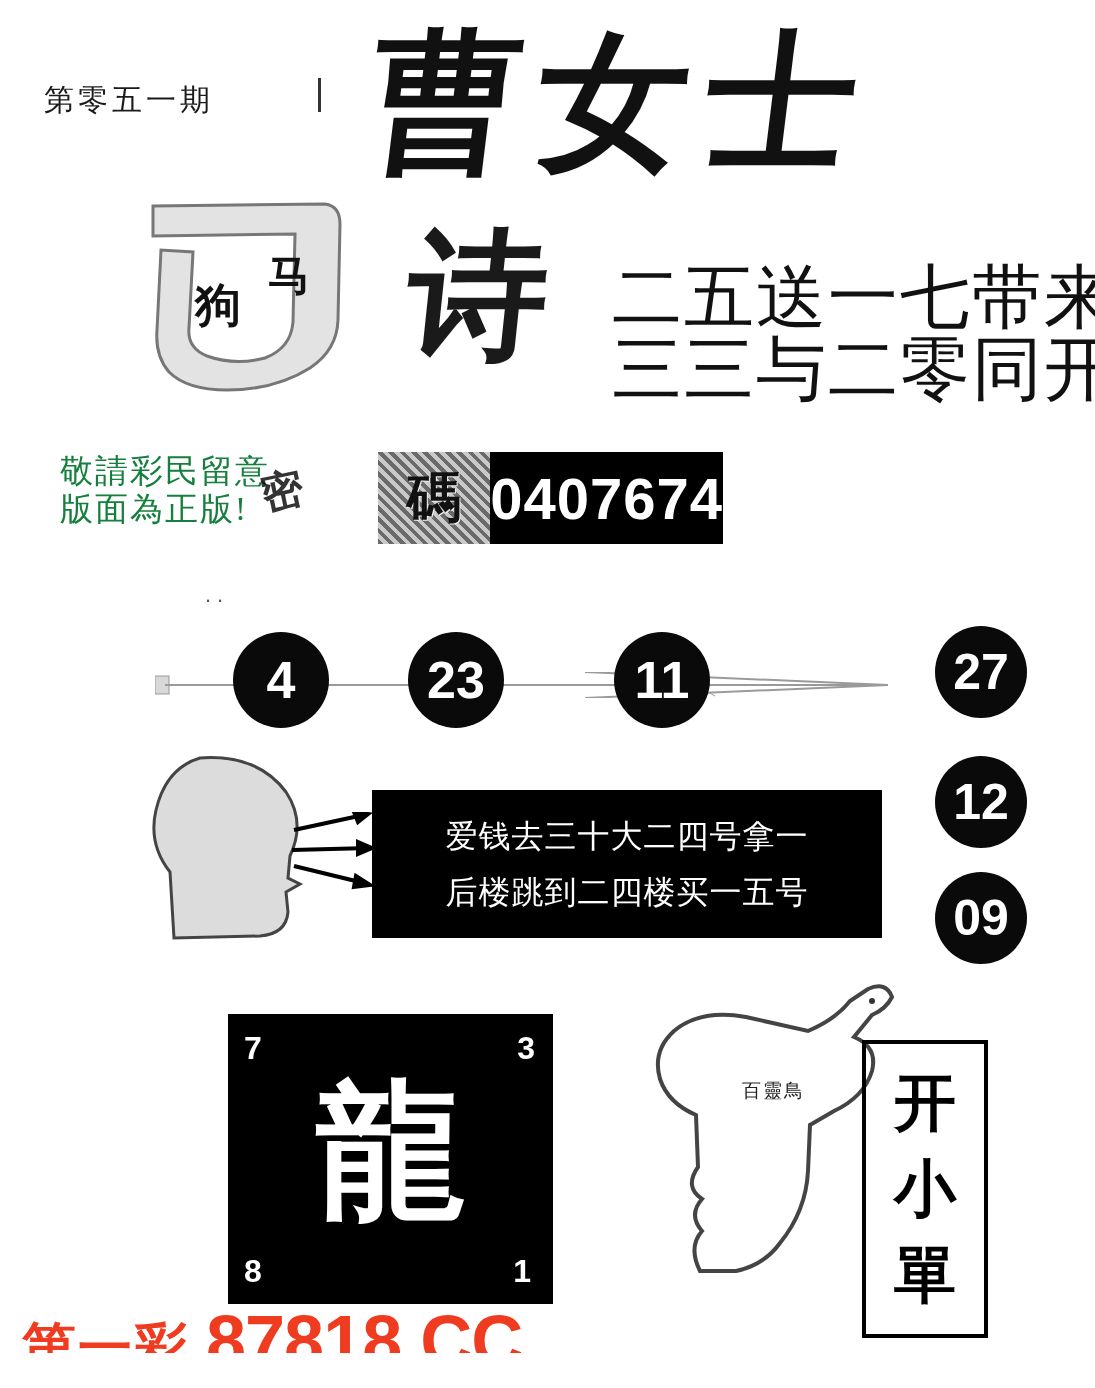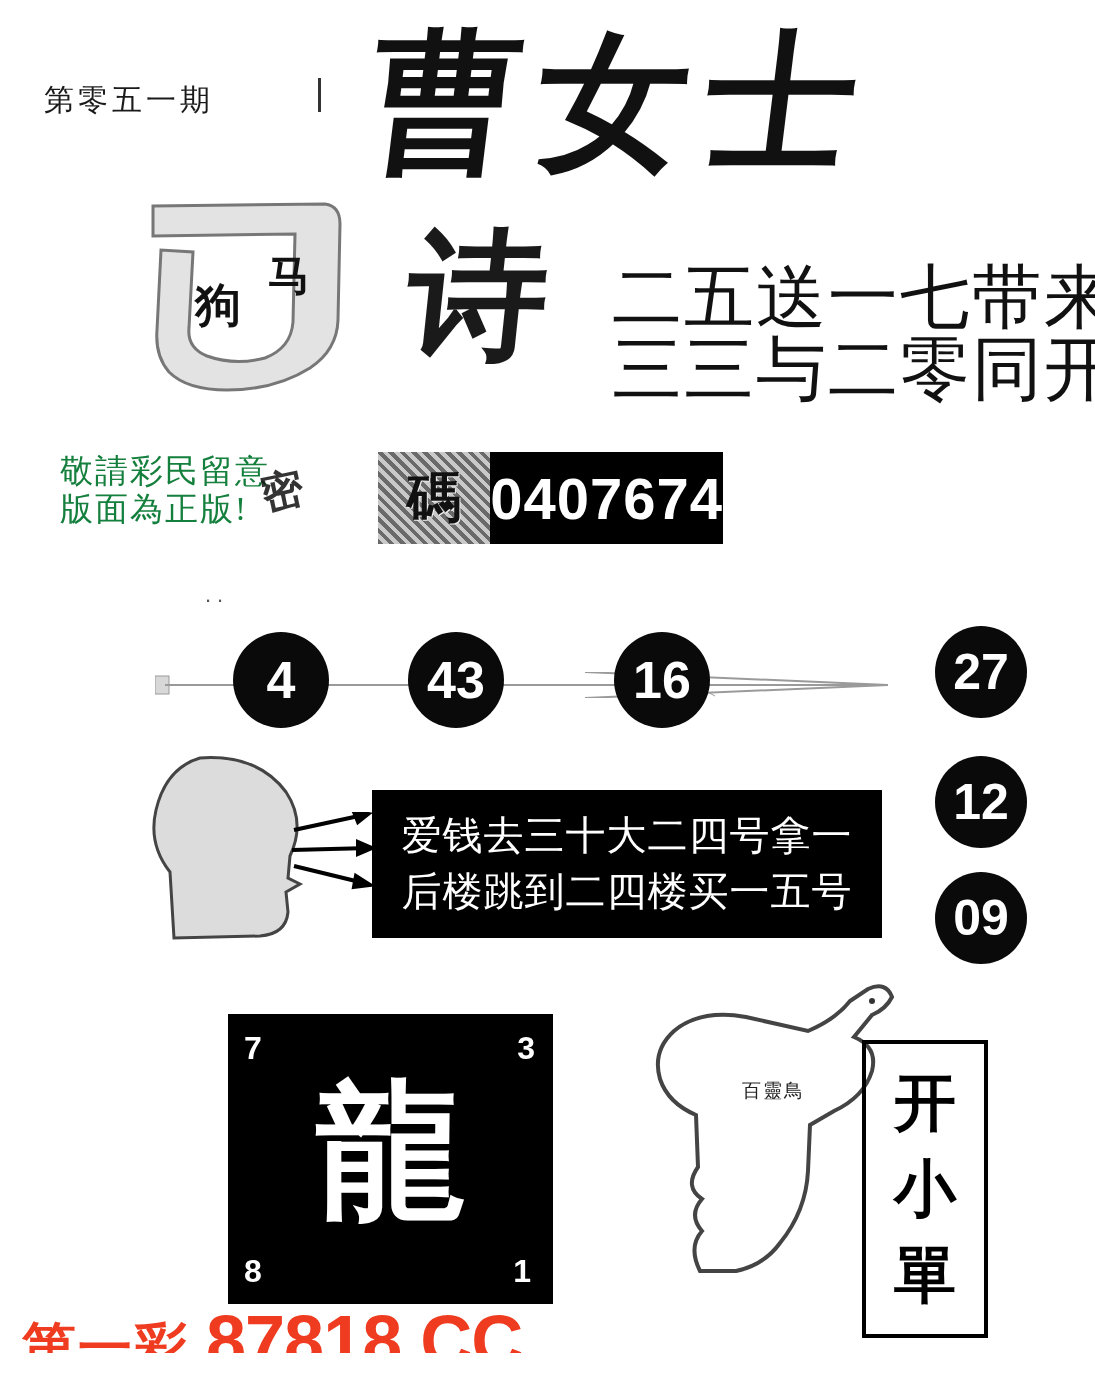--- a/index.html
+++ b/index.html
@@ -227,21 +227,21 @@
     top: 790px;
     width: 510px;
     height: 148px;
     background: #000;
     color: #fff;
     display: flex;
     flex-direction: column;
     align-items: center;
     justify-content: center;
     font-family: "Liberation Serif", serif;
-    font-size: 40px;
+    font-size: 32px;
     line-height: 56px;
     letter-spacing: 1px;
     white-space: nowrap;
   }
 
   
   .char-card {
     position: absolute;
     left: 228px;
     top: 1014px;
@@ -371,22 +371,22 @@
   <div class="arrow-line">
     <svg width="735" height="26" viewBox="0 0 735 26">
       <rect x="0" y="4" width="14" height="18" fill="#d8d8d8" stroke="#999" stroke-width="1"></rect>
       <line x1="10" y1="13" x2="720" y2="13" stroke="#9a9a9a" stroke-width="2"></line>
       <line x1="430" y1="0" x2="733" y2="13" stroke="#9a9a9a" stroke-width="2"></line>
       <line x1="430" y1="26" x2="733" y2="13" stroke="#9a9a9a" stroke-width="2"></line>
       <line x1="520" y1="2" x2="560" y2="24" stroke="#9a9a9a" stroke-width="1"></line>
     </svg>
   </div>
   <div class="ball ball-row ball-r1">4</div>
-  <div class="ball ball-row ball-r2">43</div>
-  <div class="ball ball-row ball-r3">16</div>
+  <div class="ball ball-row ball-r2">23</div>
+  <div class="ball ball-row ball-r3">11</div>
 
   <div class="ball ball-side ball-s1">27</div>
   <div class="ball ball-side ball-s2">12</div>
   <div class="ball ball-side ball-s3">09</div>
 
   <div class="head-shape">
     <svg width="180" height="195" viewBox="0 0 180 195">
       <path d="M60 6 Q118 2 146 40 Q166 70 150 104 L148 126 L160 132 L146 140 L148 160 Q146 182 120 184 L34 186 L30 120 Q8 92 16 58 Q26 16 60 6 Z" fill="#dcdcdc" stroke="#444" stroke-width="3"></path>
     </svg>
   </div>

